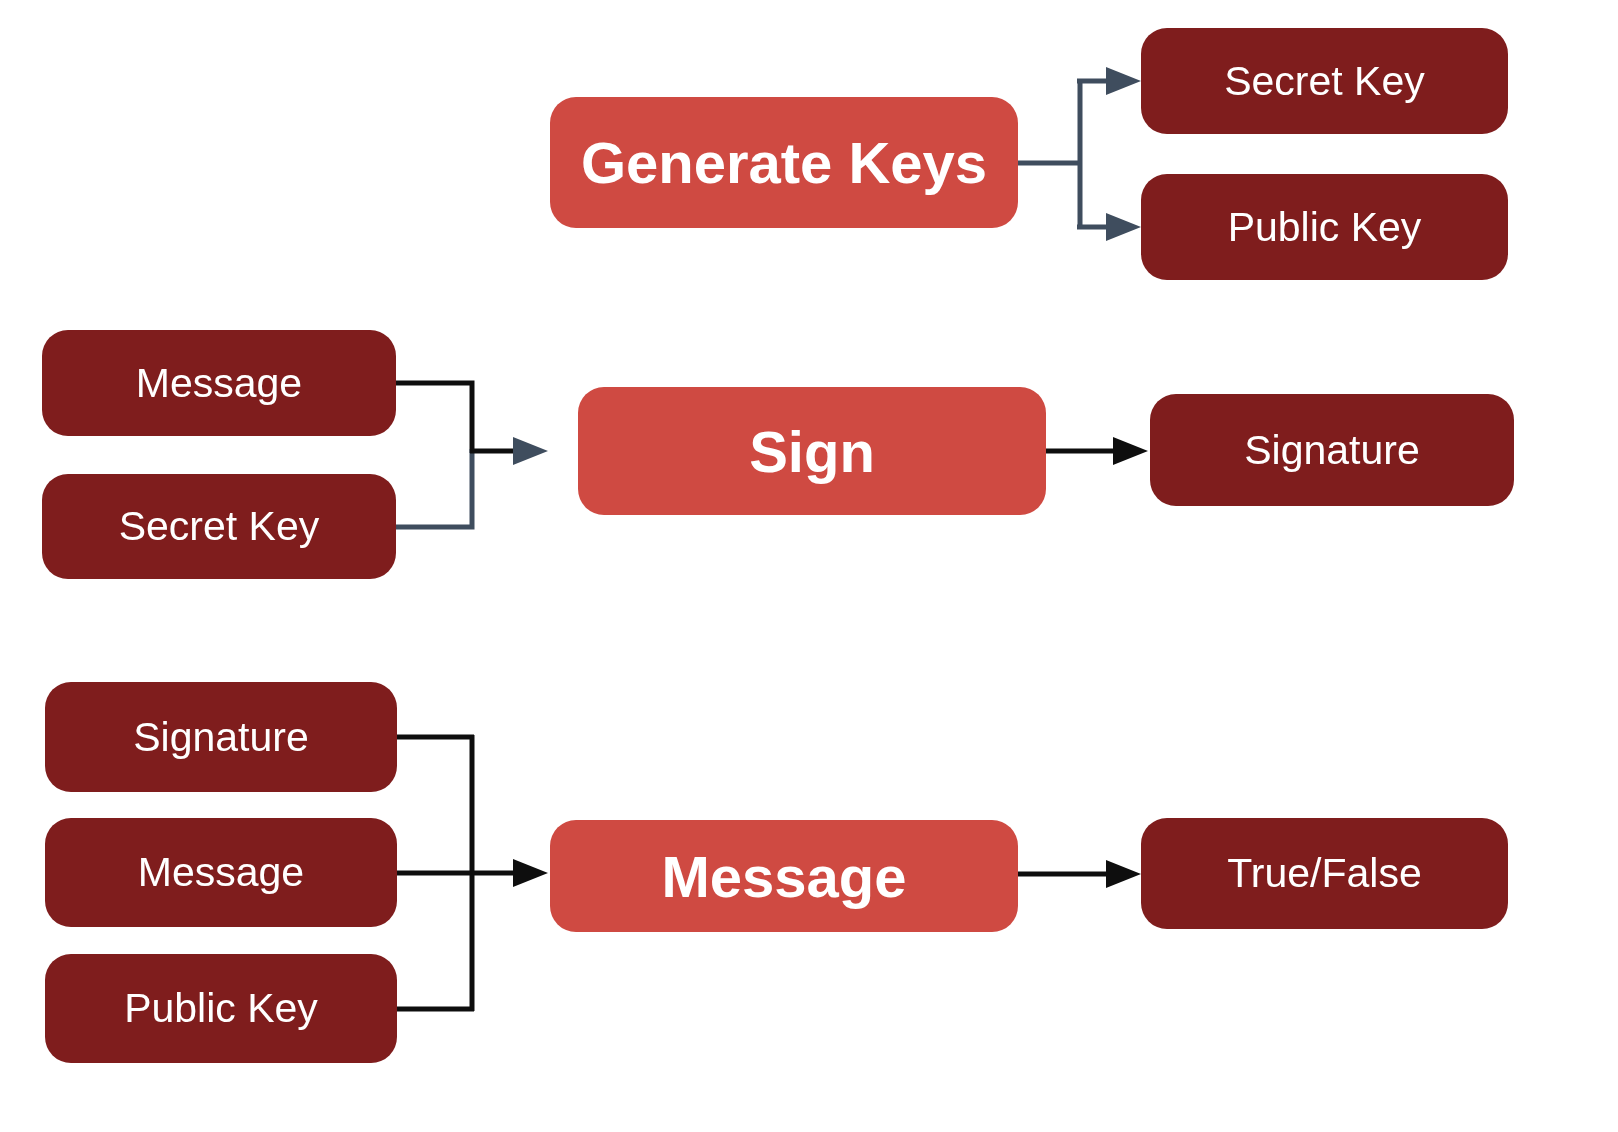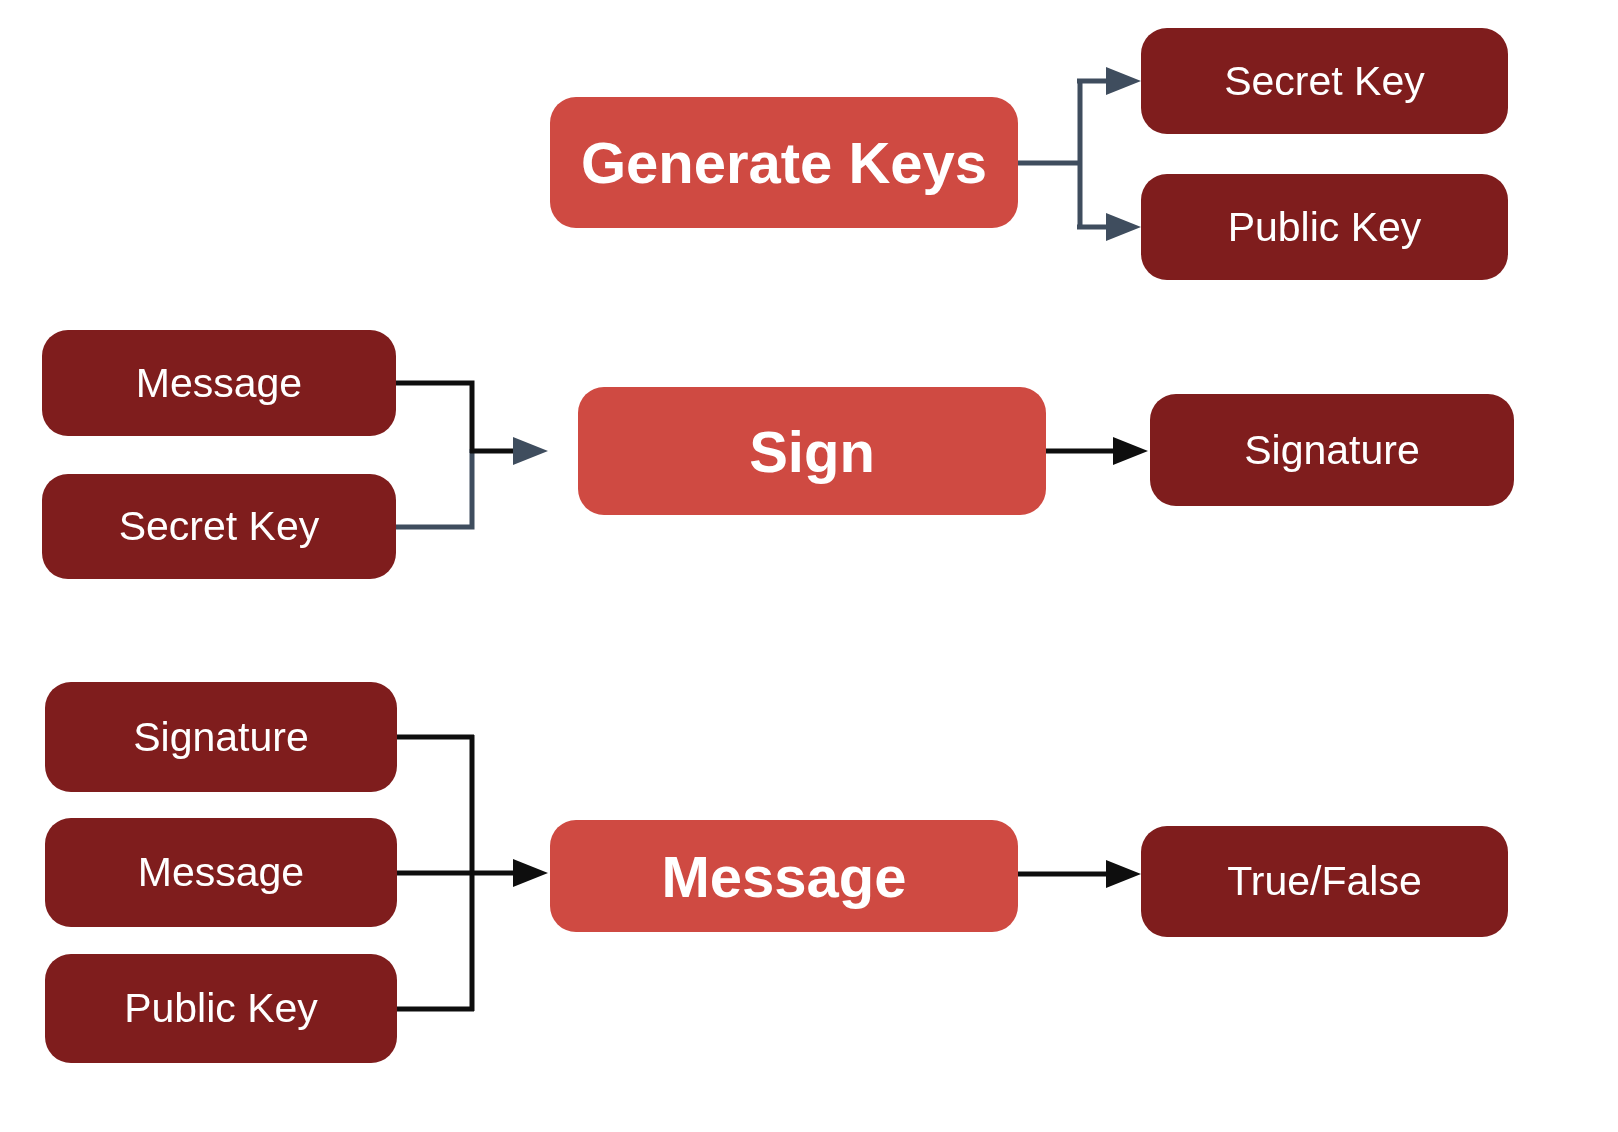--- a/index.html
+++ b/index.html
@@ -104,17 +104,17 @@
   </div>
   <div class="node io" style="left:45px; top:818px; width:352px; height:109px;">
     <span>Message</span>
   </div>
   <div class="node io" style="left:45px; top:954px; width:352px; height:109px;">
     <span>Public Key</span>
   </div>
   <div class="node proc" style="left:550px; top:820px; width:468px; height:112px;">
     <span>Message</span>
   </div>
-  <div class="node io" style="left:1141px; top:818px; width:367px; height:111px;margin-top:8px;">
+  <div class="node io" style="left:1141px; top:818px; width:367px; height:111px;">
     <span>True/False</span>
   </div>
 
 </div>
 
 </body></html>

